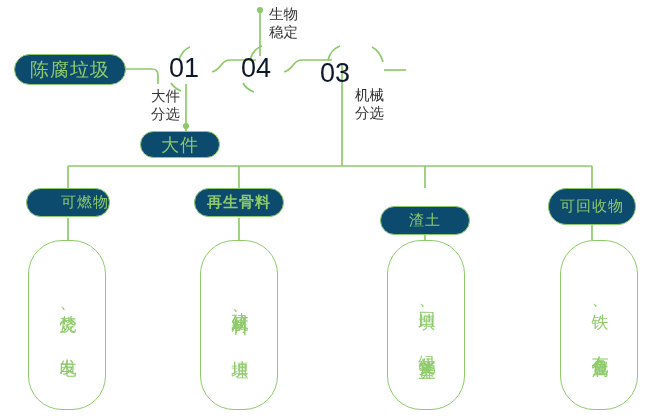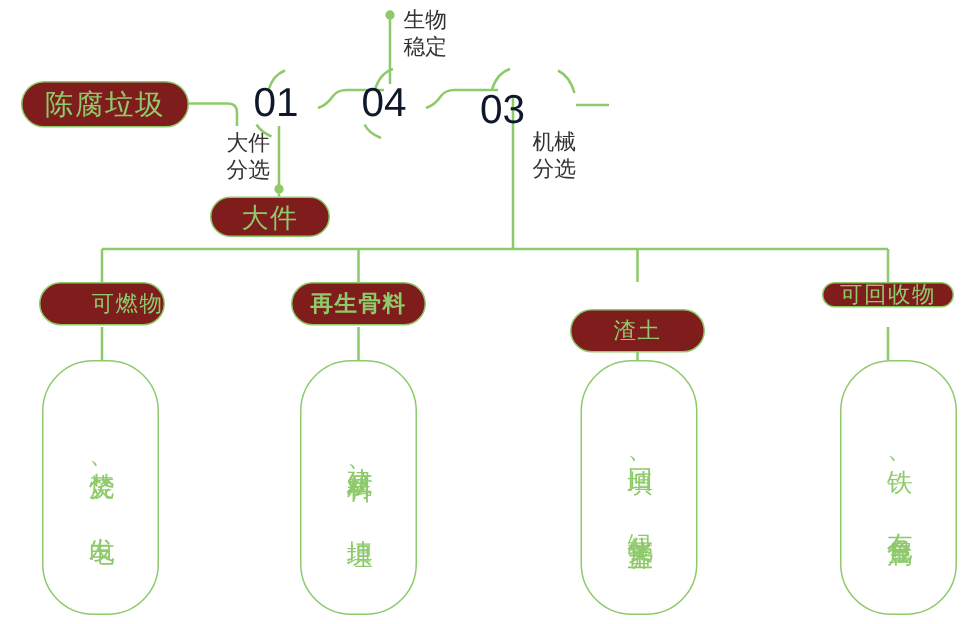--- a/index.html
+++ b/index.html
@@ -25,21 +25,21 @@
     position:absolute;
     box-sizing:border-box;
     border:1.6px solid #8ECA6B;
     border-radius:999px;
     color:#8ECA6B;
     display:flex;
     align-items:center;
     justify-content:center;
     letter-spacing:1px;
     white-space:nowrap;
-    background:#7f1d1d;
+    background:#0c4a6e;
   }
   .pill.root{ font-size:19px; }
   .pill.sub { font-size:18px; }
   .pill.cat { font-size:15px; }
 
   
   .numeral{
     position:absolute;
     color:#0f172a;
     font-size:27px;
@@ -160,21 +160,21 @@
 
   <div class="pill cat" style="left:26px; top:188px; width:84px; height:29px;justify-content:flex-end;">
     <span>可燃物</span>
   </div>
   <div class="pill cat" style="left:194px; top:188px; width:90px; height:29px;font-weight:bold;">
     <span>再生骨料</span>
   </div>
   <div class="pill cat" style="left:380px; top:206px; width:90px; height:29px;">
     <span>渣土</span>
   </div>
-  <div class="pill cat" style="left:548px; top:188px; width:88px; height:17px;">
+  <div class="pill cat" style="left:548px; top:188px; width:88px; height:37px;">
     <span>可回收物</span>
   </div>
 
   <div class="vbox" style="left:28px; top:240px; width:78px; height:170px;">
     <span class="vtext">焚烧、 发电</span>
   </div>
 
   <div class="vbox" style="left:200px; top:240px; width:78px; height:170px;">
     <span class="vtext">建筑材料、 填埋</span>
   </div>

